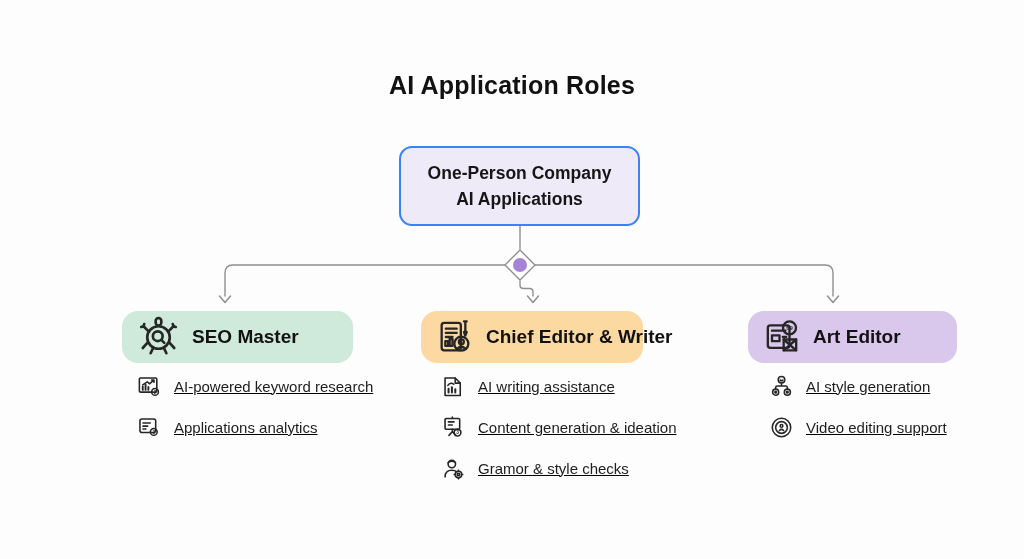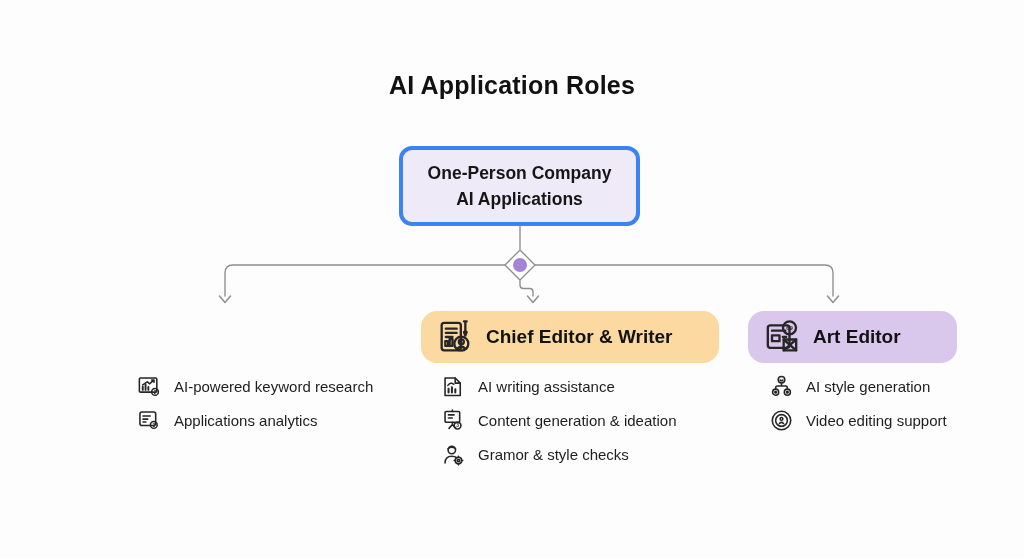--- a/index.html
+++ b/index.html
@@ -6,36 +6,36 @@
   .canvas {
     position:relative; width:1024px; height:559px; background:#fdfdfd;
     font-family:"Liberation Sans", sans-serif; overflow:hidden;
   }
   .title {
     position:absolute; left:0; right:0; top:71px; text-align:center;
     font-size:25px; font-weight:bold; color:#111; letter-spacing:.2px;
   }
   .root-node {
     position:absolute; left:399px; top:146px; width:241px; height:80px;
-    background:#eeeaf8; border:4px solid #3b82f6; border-radius:13px;
+    background:#eeeaf8; border:2px solid #3b82f6; border-radius:13px;
     display:flex; flex-direction:column; align-items:center; justify-content:center;
     font-size:17.5px; font-weight:bold; color:#161616; line-height:1.5; box-sizing:border-box;
     text-align:center;
   }
   .connector-svg { position:absolute; left:0; top:0; pointer-events:none; }
   .branch-header {
     position:absolute; top:311px; height:52px; border-radius:16px;
     display:flex; align-items:center; gap:11px; padding:0 14px; box-sizing:border-box;
   }
   #hdr-seo    { left:122px; width:231px; background:#cfe9da; }
-  #hdr-editor { left:421px; width:298px; background:#fcd9a1; }
+  #hdr-editor { left:421px; width:222px; background:#fcd9a1; }
   #hdr-art    { left:748px; width:209px; background:#d9c7ec;text-align:center; }
   .branch-title { font-size:19px; font-weight:bold; color:#121212; white-space:nowrap; }
   .hdr-icon { flex:none; }
-  .items { position:absolute; top:373px; display:flex; flex-direction:column; gap:7px; }
+  .items { position:absolute; top:373px; display:flex; flex-direction:column; gap:14px;text-decoration:underline; }
   #items-seo    { left:136px; }
   #items-editor { left:440px;text-align:right; }
   #items-art    { left:768px; }
   .item { display:flex; align-items:center; gap:11px; min-height:27px; }
   .item svg { width:27px; height:27px; flex:none; }
   .item-text { font-size:15px; color:#1e1e1e; line-height:1.2; white-space:nowrap; }
   #items-seo .item:nth-child(3) .item-text { max-width:115px; white-space:normal; }
   .ic { stroke:#262626; stroke-width:1.4; fill:none; stroke-linecap:round; stroke-linejoin:round; }
   .ic-t { font-family:"Liberation Sans",sans-serif; fill:#262626; stroke:none; }
 </style>
@@ -58,20 +58,37 @@
       <path d="M535,265 H825 Q833,265 833,273 V296"></path>
       <path d="M520,281 V285 Q520,288.5 523.5,288.5 H529.5 Q533,288.5 533,292 V296"></path>
       <path d="M219.5,296 L225,302.5 L230.5,296" stroke-width="1.5"></path>
       <path d="M527.5,296 L533,302.5 L538.5,296" stroke-width="1.5"></path>
       <path d="M827.5,296 L833,302.5 L838.5,296" stroke-width="1.5"></path>
       <polygon points="520,250 535,265 520,280 505,265" fill="#ffffff"></polygon>
     </g>
     <circle cx="520" cy="265" r="7" fill="#a583d6"></circle>
   </svg>
 
+  <div class="branch-header" id="hdr-seo">
+    <svg class="hdr-icon" width="45" height="45" viewBox="0 0 24 24">
+      <g class="ic" stroke-width="1.15">
+        <rect x="10.5" y="1.6" width="3" height="4" rx="1.5"></rect>
+        <circle cx="12" cy="12" r="6"></circle>
+        <circle cx="11.6" cy="11.3" r="2.6"></circle>
+        <path d="M13.5,13.3 L15.1,14.9"></path>
+        <path d="M6.6,8.6 L4,6 M4,6 l-1.2,0.4 M4,6 l0.4,-1.2"></path>
+        <path d="M17.4,8.6 L20,6 M20,6 l1.2,0.4 M20,6 l-0.4,-1.2"></path>
+        <path d="M6.3,14.6 L3.6,17.6"></path>
+        <path d="M17.7,14.6 L20.4,17.6"></path>
+        <path d="M9.2,17.4 L7.8,20.4"></path>
+        <path d="M14.8,17.4 L16.2,20.4"></path>
+      </g>
+    </svg>
+    <span class="branch-title">SEO Master</span>
+  </div>
 
   <div class="branch-header" id="hdr-editor">
     <svg class="hdr-icon" width="40" height="40" viewBox="0 0 24 24">
       <g class="ic" stroke-width="1.2">
         <rect x="4" y="3.5" width="11.5" height="16.5" rx="1.5"></rect>
         <path d="M6.5,7 h6.5 M6.5,9.5 h6.5 M6.5,12 h4"></path>
         <rect x="6.2" y="14.5" width="1.7" height="2.8"></rect>
         <rect x="8.8" y="13.2" width="1.7" height="4.1"></rect>
         <path d="M18.2,2.6 V9 M17.4,2.6 h1.6 M17.4,9 l0.8,2.1 l0.8,-2.1"></path>
         <circle cx="15.8" cy="16" r="4.2"></circle>

